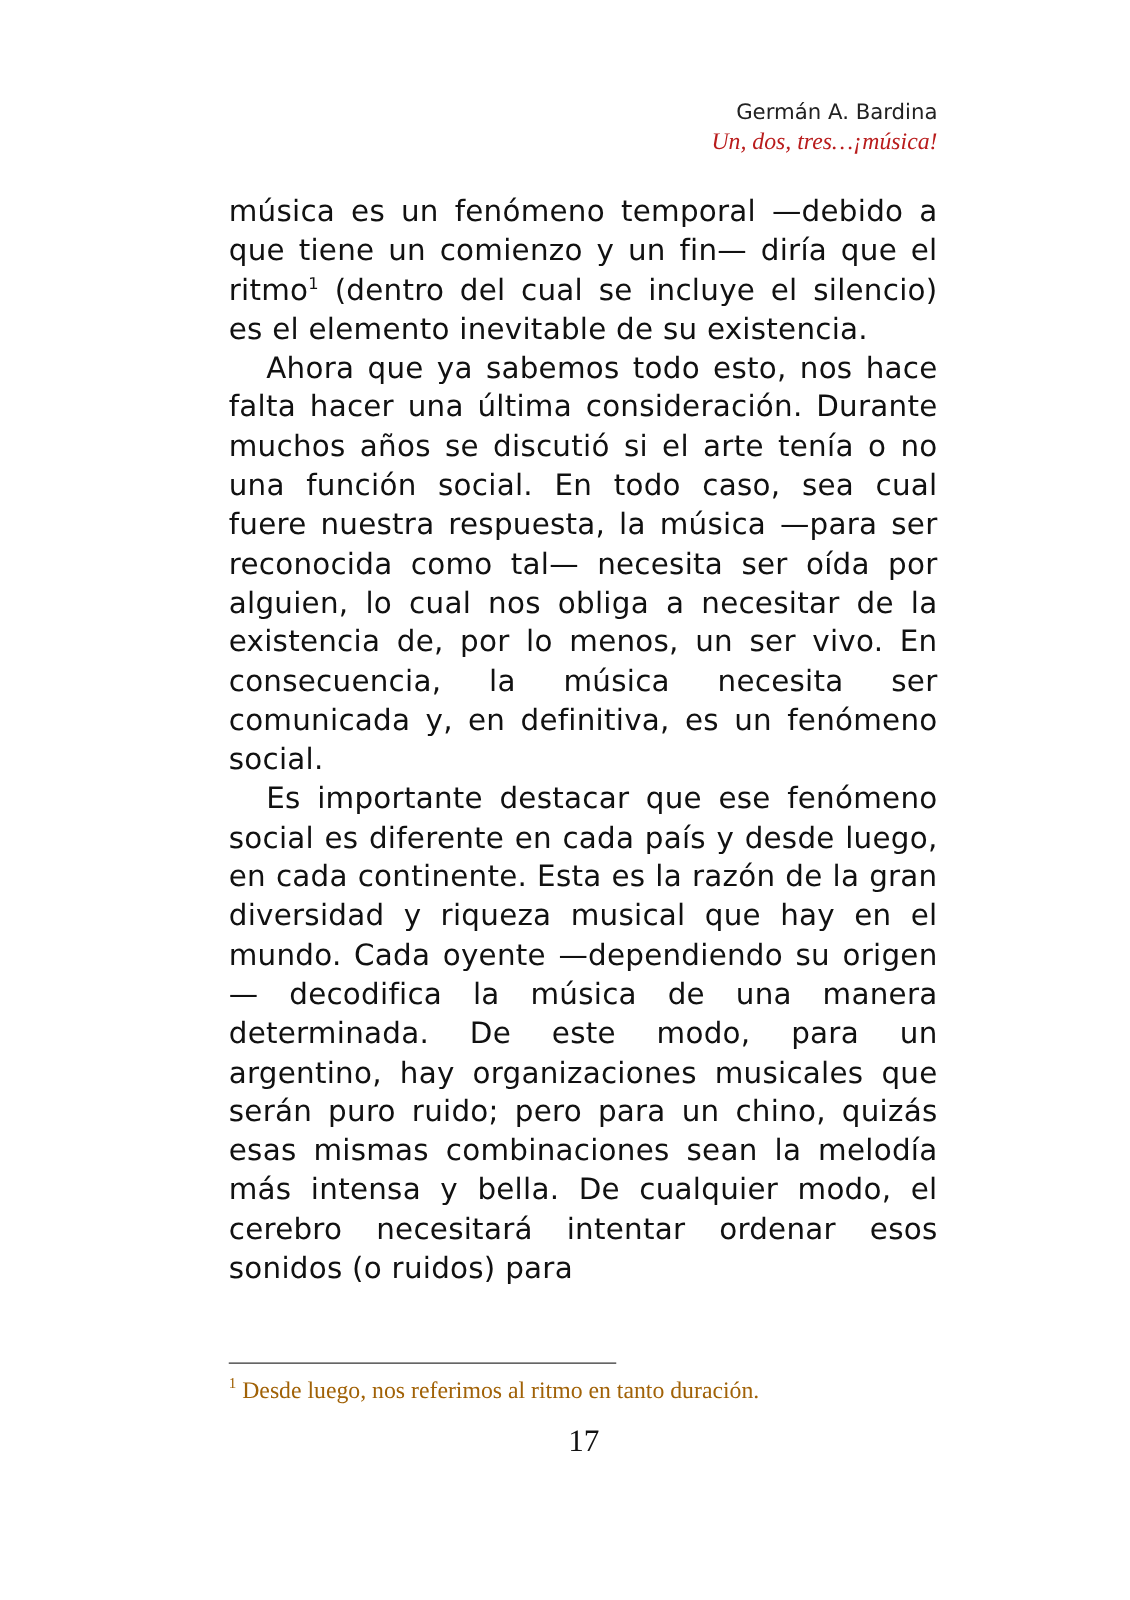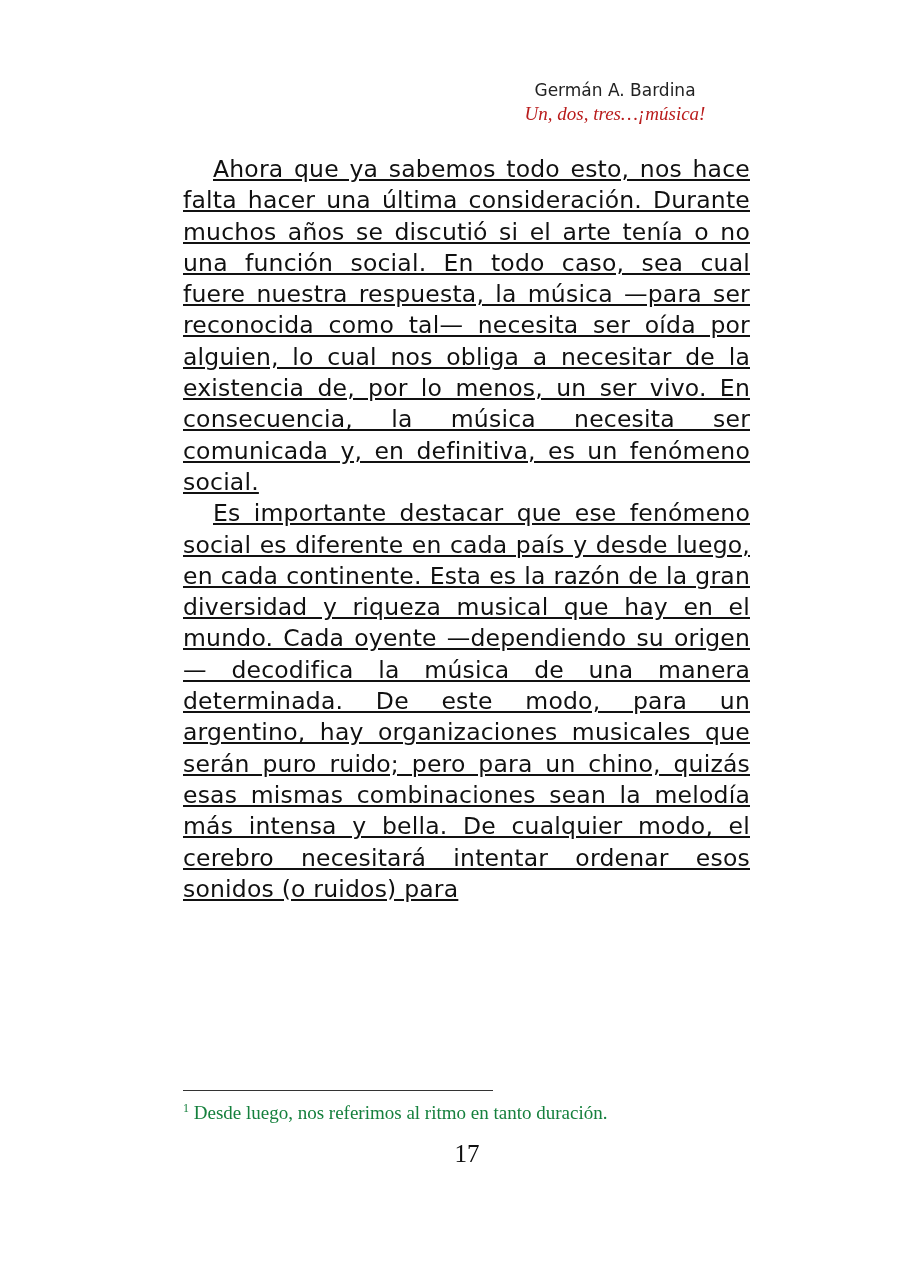--- a/index.html
+++ b/index.html
@@ -1,39 +1,40 @@
 <!DOCTYPE html>
 <html><head>
 <meta charset="utf-8">
 <style>
   html, body { margin:0; padding:0; background:#ffffff; }
   body { width:904px; height:1280px; position:relative; overflow:hidden; color:#111; }
-  .header { position:absolute; left:480px; top:78px; width:270px; text-align:center; }
+  .header { position:absolute; left:480px; top:78px; width:270px; text-align:right; }
   .author { font-family:"DejaVu Sans", sans-serif; font-size:17px; line-height:24px; color:#222; }
   .booktitle { font-family:"Liberation Serif", serif; font-style:italic; font-size:19px; line-height:24px; color:#b91c1c; }
   .body-text { position:absolute; left:183px; top:154px; width:567px;
     font-family:"DejaVu Sans", sans-serif; font-size:23.5px; line-height:31.3px;
     text-align:justify; color:#111; letter-spacing:0.2px; }
   .para { margin:0; }
-  .indent { text-indent:30px;text-decoration:underline; }
+  .indent { text-indent:30px; }
   sup { font-size:13px; line-height:0; vertical-align:super; }
   .rule { position:absolute; left:183px; top:1090px; width:310px; height:0; border-top:1.5px solid #333; }
-  .footnote { position:absolute; left:183px; top:1102px; font-family:"Liberation Serif", serif; font-size:19px; color:#15803d; }
+  .footnote { position:absolute; left:183px; top:1102px; font-family:"Liberation Serif", serif; font-size:19px; color:#a16207; }
   .footnote sup { font-size:12px; }
   .pagenum { position:absolute; left:0; width:934px; top:1140px; text-align:center; font-family:"Liberation Serif", serif; font-size:25px; color:#111; }
 </style>
 </head>
 <body>
 
 <div class="header">
   <div class="author">Germán A. Bardina</div>
   <div class="booktitle">Un, dos, tres…¡música!</div>
 </div>
 
 <div class="body-text">
+  <p class="para"><span>música es un fenómeno temporal —debido a que tiene un comienzo y un fin— diría que el ritmo</span><sup>1</sup><span> (dentro del cual se incluye el silencio) es el elemento inevitable de su existencia.</span></p>
   <p class="para indent">Ahora que ya sabemos todo esto, nos hace falta hacer una última consideración. Durante muchos años se discutió si el arte tenía o no una función social. En todo caso, sea cual fuere nuestra respuesta, la música —para ser reconocida como tal— necesita ser oída por alguien, lo cual nos obliga a necesitar de la existencia de, por lo menos, un ser vivo. En consecuencia, la música necesita ser comunicada y, en definitiva, es un fenómeno social.</p>
   <p class="para indent">Es importante destacar que ese fenómeno social es diferente en cada país y desde luego, en cada continente. Esta es la razón de la gran diversidad y riqueza musical que hay en el mundo. Cada oyente —dependiendo su origen— decodifica la música de una manera determinada. De este modo, para un argentino, hay organizaciones musicales que serán puro ruido; pero para un chino, quizás esas mismas combinaciones sean la melodía más intensa y bella.  De cualquier modo, el cerebro necesitará intentar ordenar esos sonidos (o ruidos) para</p>
 </div>
 
 <div class="rule"></div>
 <div class="footnote"><sup>1</sup><span> Desde luego, nos referimos al ritmo en tanto duración.</span></div>
 
 <div class="pagenum">17</div>
 
 </body></html>

